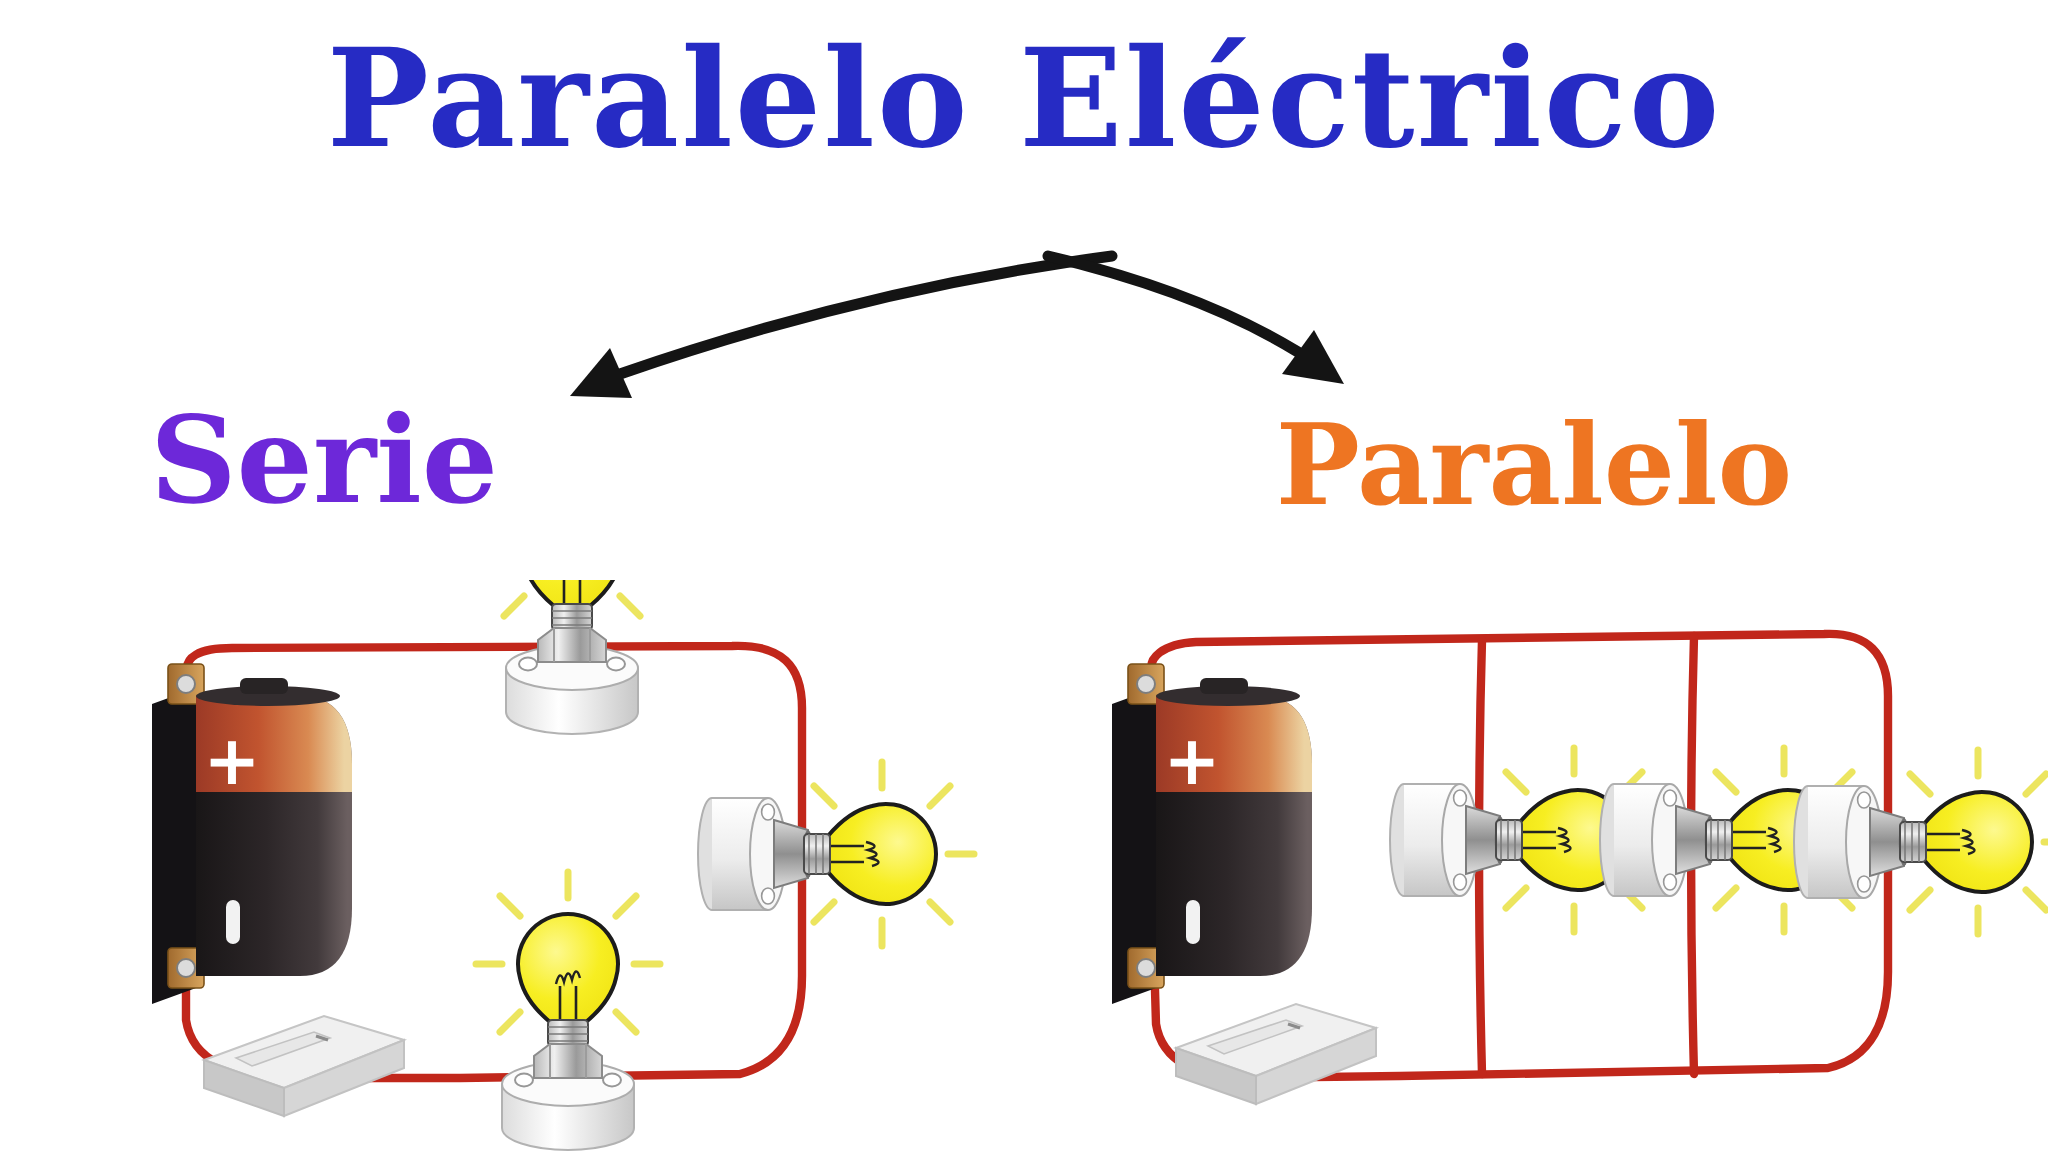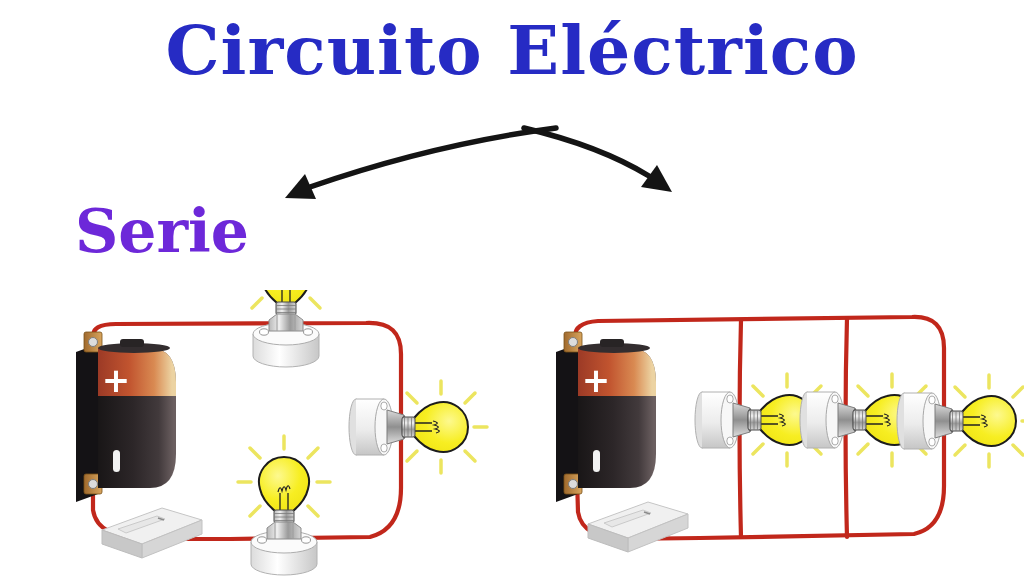--- a/index.html
+++ b/index.html
@@ -128,30 +128,31 @@
       <polygon points="40,36 100,12 100,26 40,50" fill="#d6d6d6" stroke="#c2c2c2" stroke-width="1"></polygon>
       <polygon points="0,22 40,36 40,50 0,36" fill="#c8c8c8" stroke="#bdbdbd" stroke-width="1"></polygon>
       <polygon points="16,21 55,8 63,11 24,25" fill="#e7e7e7" stroke="#c2c2c2" stroke-width="0.8"></polygon>
       <path d="M 56,10 L 62,12" stroke="#8b8b8b" stroke-width="1.5"></path>
     </g>
   </defs>
 </svg>
 
 <div class="stage">
 
-  <h1 class="title">Circuito Eléctrico</h1>
+  <h1 class="title">Paralelo Eléctrico</h1>
 
   <svg class="layer arrows" viewBox="240 112 480 104">
     <path d="M 556,128 Q 434,144 310,187" fill="none" stroke-width="5.5" stroke-linecap="round" stroke="#141414"></path>
     <polygon points="285,198 305,174 316,199" fill="#141414"></polygon>
     <path d="M 524,128 Q 600,146 649,176" fill="none" stroke-width="5.5" stroke-linecap="round" stroke="#141414"></path>
     <polygon points="672,192 641,187 657,165" fill="#141414"></polygon>
   </svg>
 
   <div class="label label-series">Serie</div>
+  <div class="label label-parallel">Paralelo</div>
 
   <svg class="layer series-svg" viewBox="50 290 440 286">
     <path d="M 94,336 C 92,329 99,324 116,324 L 366,323 C 391,322 401,333 401,354 L 401,488
              C 401,512 393,531 370,537 L 230,539 L 150,539 C 115,539 96,530 93,510 L 93,478" fill="none" stroke-width="4.2" stroke-linecap="round" stroke-linejoin="round" stroke="#c1271b"></path>
     <use href="#battery" transform="translate(76,346)"></use>
     <use href="#switch" transform="translate(102,508)"></use>
     <use href="#lamp-up" transform="translate(286,318)"></use>
     <use href="#lamp-side" transform="translate(398,427)"></use>
     <use href="#lamp-up" transform="translate(284,526)"></use>
   </svg>

